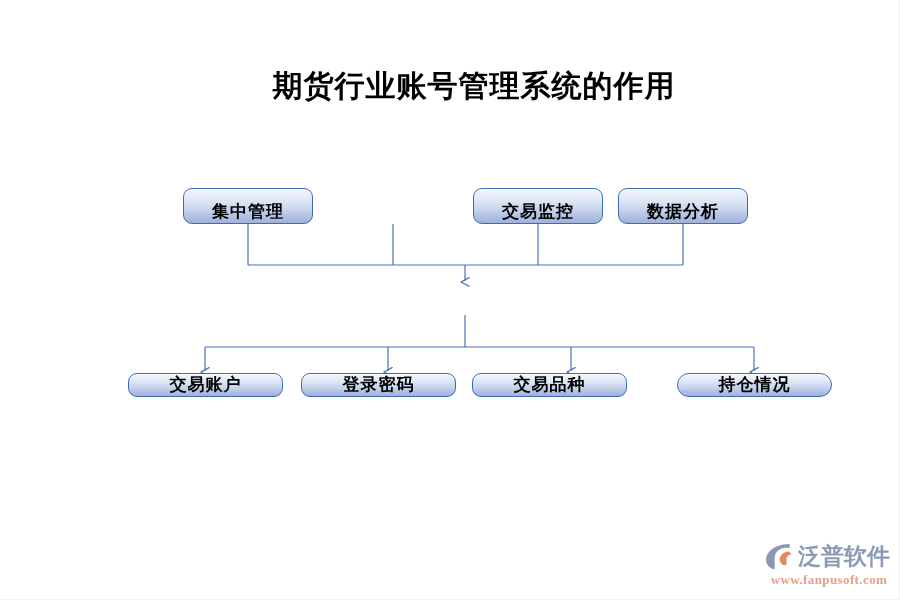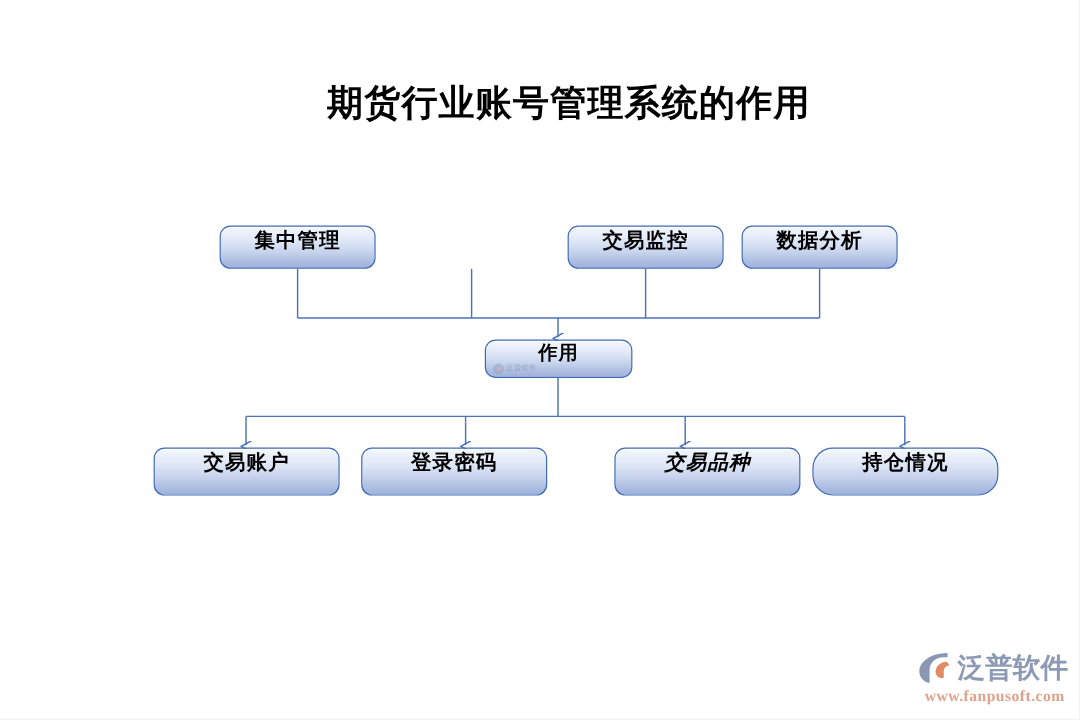--- a/index.html
+++ b/index.html
@@ -57,21 +57,21 @@
     border-radius: 9px;
     background: linear-gradient(to bottom,
         #f4f7fc 0%,
         #eaeffa 16%,
         #dce5f6 38%,
         #c6d3ec 62%,
         #b0c0e3 82%,
         #9fb2dc 100%);
     box-shadow: inset 0 1px 0 rgba(255,255,255,0.85);
     display: flex;
-    align-items: flex-start;
+    align-items: flex-end;
     justify-content: center;
     color: #000000;
     font-family: "Liberation Serif", "DejaVu Serif", serif;
     font-weight: bold;
     font-size: 17px;
     letter-spacing: 1px;
     white-space: nowrap;
     overflow: hidden;
   }
   .node-top {
@@ -82,34 +82,34 @@
   }
   .node-center {
     left: 404px;
     top: 283px;
     width: 123px;
     height: 32px;
     font-size: 16px;
   }
   .node-bottom {
     top: 373px;
-    height: 40px;
+    height: 24px;
     width: 155px;
     font-size: 17px;
   }
 
   
   .t0 { left: 183px; }
   .t1 { left: 328px; }
   .t2 { left: 473px; }
   .t3 { left: 618px; }
 
   .b0 { left: 128px; }
   .b1 { left: 301px; }
-  .b2 { left: 512px; font-style: italic; }
+  .b2 { left: 472px; }
   .b3 { left: 677px; border-radius: 17px; }
 
   
   .node-watermark {
     position: absolute;
     left: 6px;
     bottom: 2px;
     display: flex;
     align-items: center;
     gap: 2px;
@@ -231,27 +231,20 @@
   <div class="node node-top t0">
     <span>集中管理</span>
   </div>
   <div class="node node-top t3">
     <span>数据分析</span>
   </div>
   <div class="node node-top t2">
     <span>交易监控</span>
   </div>
 
-  <div class="node node-center">
-    <span>作用</span>
-    <span class="node-watermark">
-      <span class="wm-mark"></span>
-      <span class="wm-text">泛普软件</span>
-    </span>
-  </div>
 
   <div class="node node-bottom b0">
     <span>交易账户</span>
   </div>
   <div class="node node-bottom b1">
     <span>登录密码</span>
   </div>
   <div class="node node-bottom b2">
     <span>交易品种</span>
   </div>

